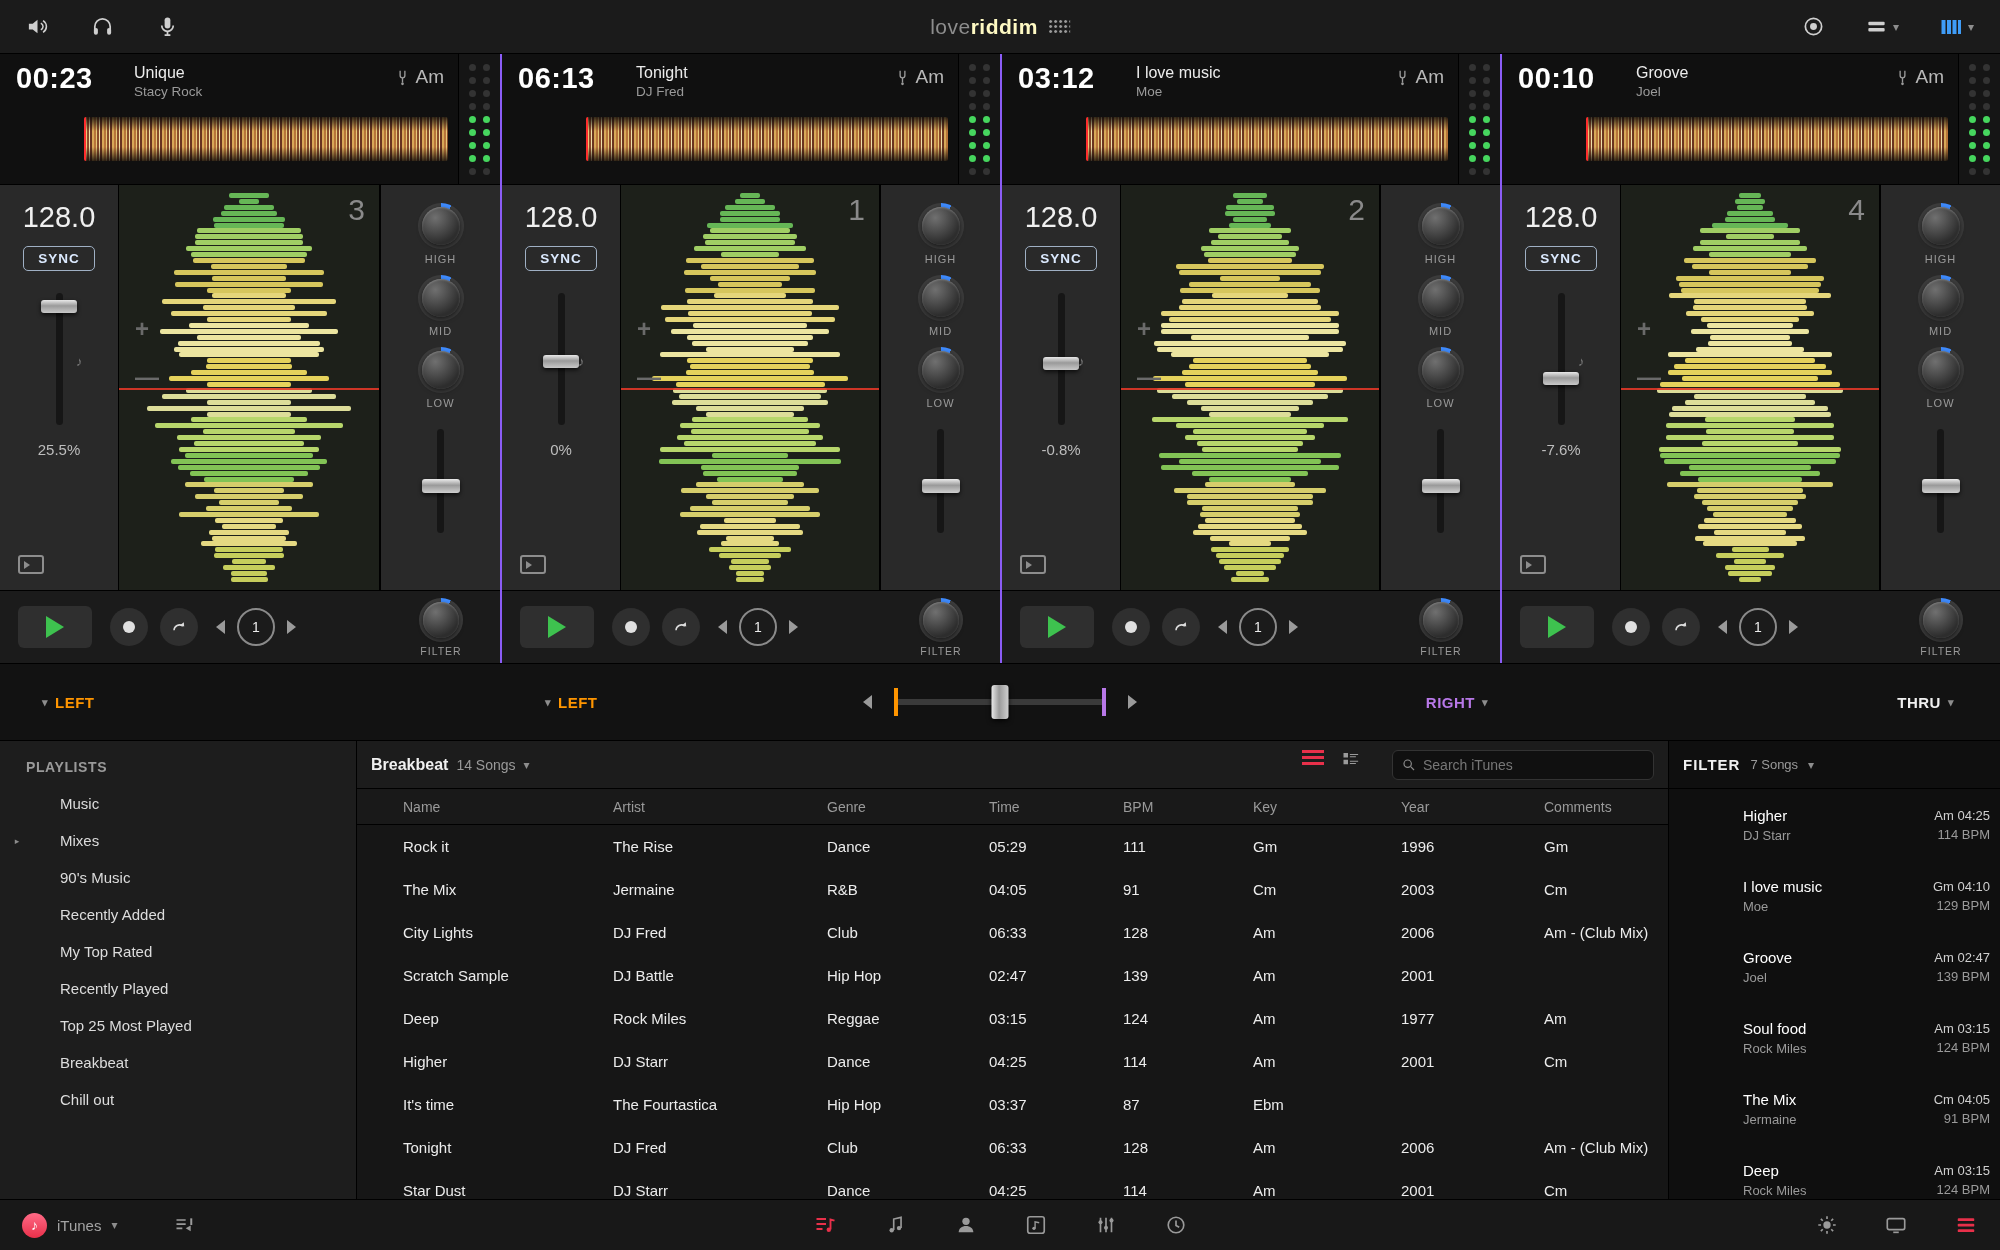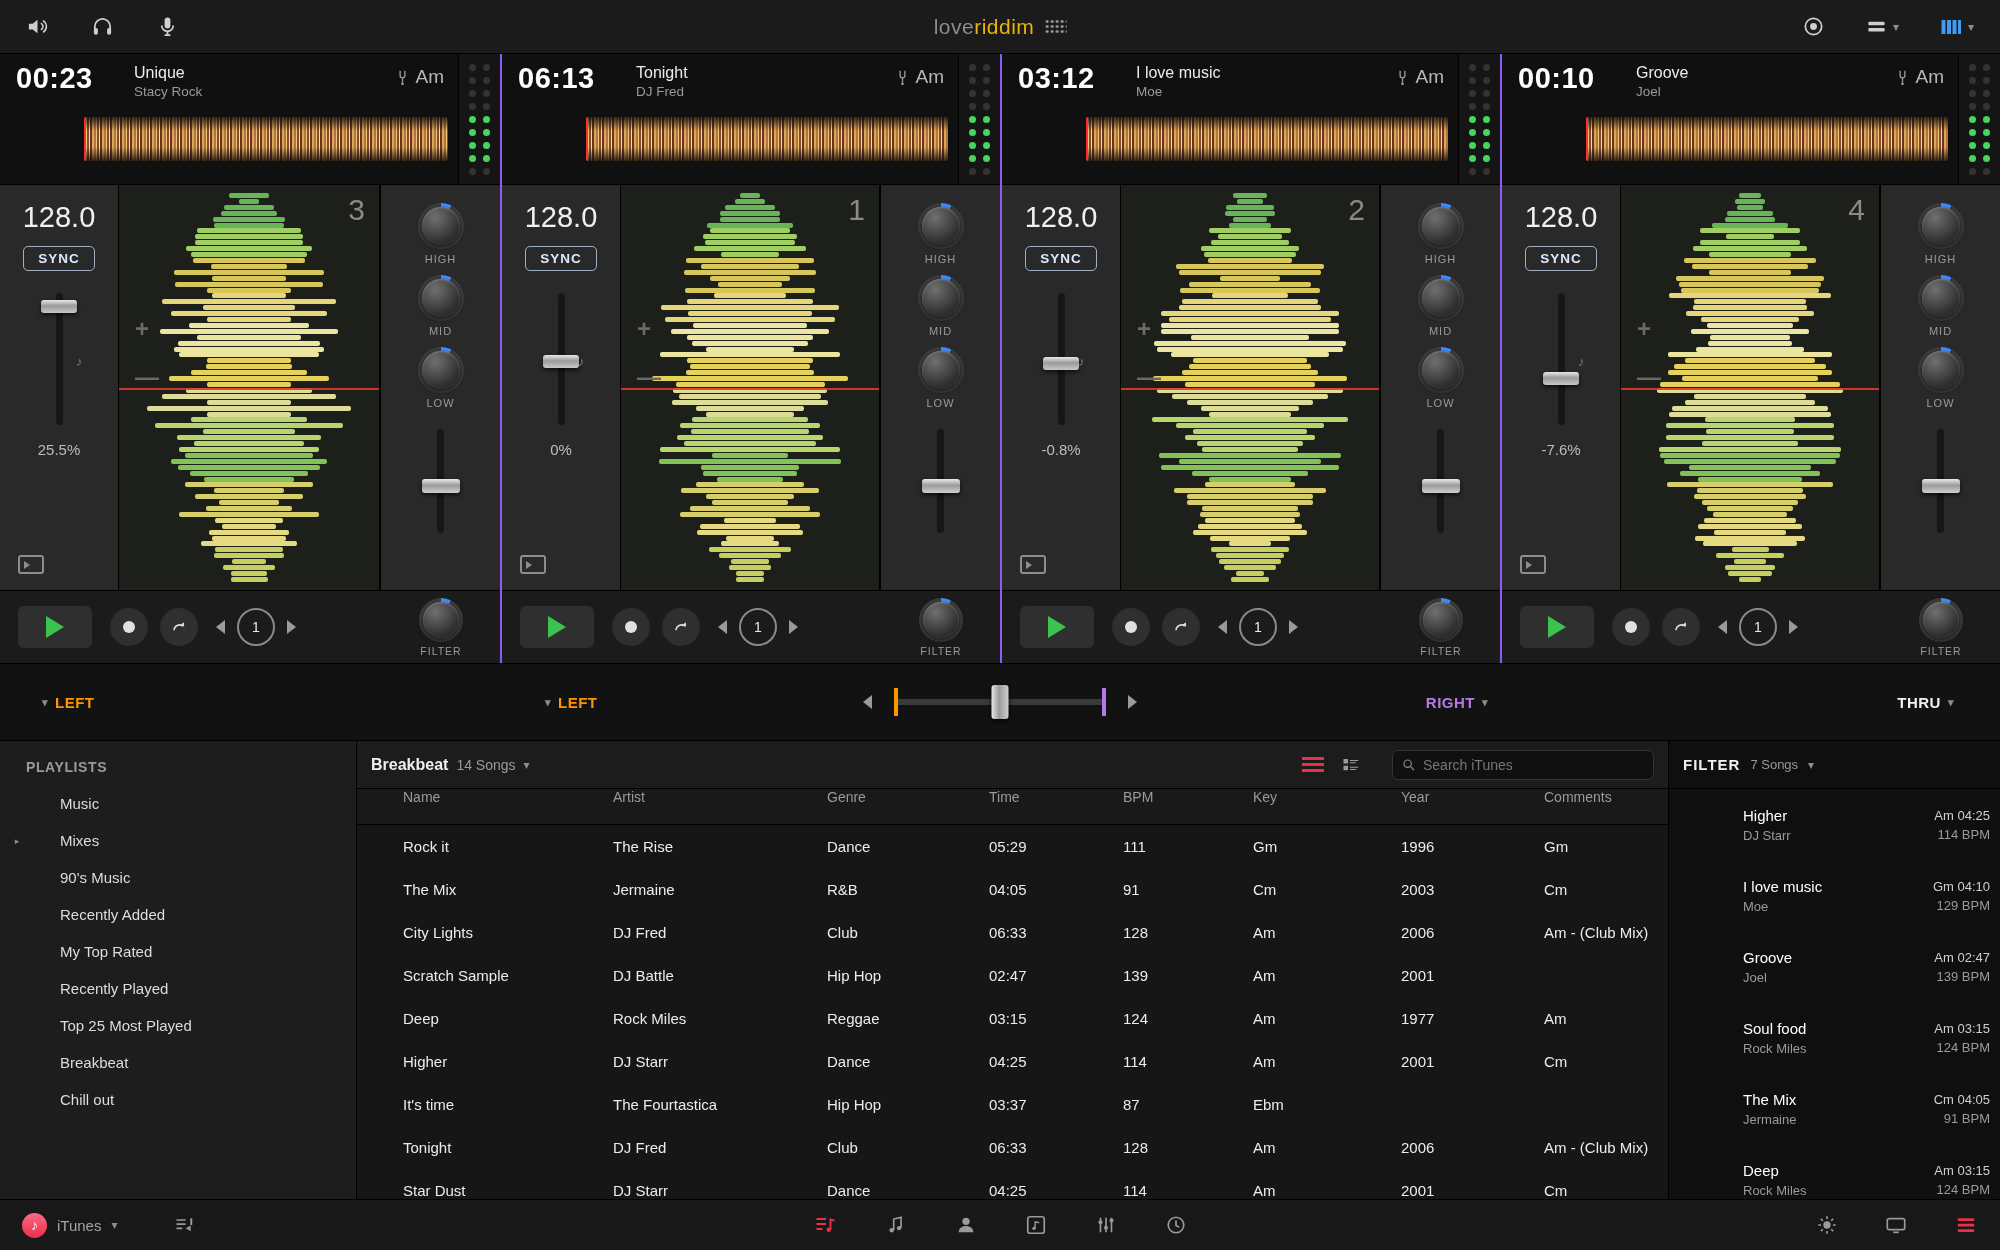--- a/index.html
+++ b/index.html
@@ -5,21 +5,21 @@
   *{box-sizing:border-box;margin:0;padding:0}
   html,body{background:#000}
   body{width:2000px;height:1250px;font-family:"Liberation Sans",sans-serif;color:#e8e8e8;overflow:hidden}
   .app{width:2000px;height:1250px;display:flex;flex-direction:column;background:#000}
 
   
   .topbar{height:54px;background:#1b1b1b;display:flex;align-items:center;padding:0 26px;position:relative;border-bottom:1px solid #000;flex:0 0 auto}
   .tb-left{display:flex;align-items:center;gap:42px}
   .tb-logo{position:absolute;left:50%;top:50%;transform:translate(-50%,-50%);display:flex;align-items:center;gap:10px;font-size:21px;letter-spacing:.5px}
   .logo-algo{color:#8d8d8d}
-  .logo-riddim{color:#eab308;font-weight:normal}
+  .logo-riddim{color:#fef9c3;font-weight:bold}
   .logo-eq{width:22px;height:16px;background-image:radial-gradient(#9a9a9a 1.3px,transparent 1.5px);background-size:5px 5px}
   .tb-right{margin-left:auto;display:flex;align-items:center;gap:40px}
   .icon-btn{display:flex;align-items:center;gap:5px;cursor:pointer}
   .caret{color:#8d8d8d;font-size:12px}
 
   
   .decks{display:flex;flex:0 0 auto}
   .deck{width:500px;border-left:2px solid #8b5cf6}
   .deck:first-child{border-left:none}
 
@@ -101,27 +101,27 @@
   .sidebar{width:357px;background:#1d1d1d;border-right:1px solid #000;padding-top:4px;overflow:hidden}
   .sb-title{padding:14px 0 10px 26px;font-size:14px;font-weight:bold;letter-spacing:.6px;color:#9a9a9a}
   .sb-item{height:37px;display:flex;align-items:center;padding-left:10px;gap:8px;font-size:15px;color:#dcdcdc;cursor:pointer;position:relative}
   .sb-exp{width:14px;text-align:center;font-size:9px;color:#8d8d8d}
   .sicon{width:20px;height:18px;display:flex;align-items:center;justify-content:center;flex:0 0 auto}
 
   .songs{flex:1;min-width:0;display:flex;flex-direction:column;background:#161616}
   .songs-header{height:48px;background:#1c1c1c;border-bottom:1px solid #000;display:flex;align-items:center;padding:0 14px;gap:8px}
   .pl-name{font-size:16px;font-weight:bold;color:#f0f0f0}
   .pl-count{font-size:14px;color:#9a9a9a}
-  .view-toggles{margin-left:auto;display:flex;align-items:center;gap:16px}
+  .view-toggles{margin-left:auto;display:flex;gap:16px}
   .vt-list{width:22px;height:15px;background:repeating-linear-gradient(to bottom,#e8304a 0 3px,transparent 3px 6px);cursor:pointer}
   .search-box{width:262px;height:30px;background:#101010;border:1px solid #333;border-radius:6px;display:flex;align-items:center;padding:0 8px;gap:6px;margin-left:14px}
   .search-box input{flex:1;background:transparent;border:none;outline:none;color:#dcdcdc;font-size:14px;font-family:inherit}
   .search-box input::placeholder{color:#777}
 
-  .thead{height:36px;background:#191919;border-bottom:1px solid #000;display:flex;color:#9a9a9a;font-size:14px;flex:0 0 auto}
+  .thead{height:36px;background:#191919;border-bottom:1px solid #000;display:flex;align-items:center;color:#9a9a9a;font-size:14px;flex:0 0 auto}
   .tbody{flex:1;overflow:hidden}
   .trow{height:43px;display:flex;align-items:center;font-size:15px;color:#ececec;cursor:pointer}
   .c-icon{width:46px;display:flex;align-items:center;justify-content:center;flex:0 0 auto}
   .c-name{width:210px;flex:0 0 auto;white-space:nowrap;overflow:hidden}
   .c-artist{width:214px;flex:0 0 auto;white-space:nowrap;overflow:hidden}
   .c-genre{width:162px;flex:0 0 auto}
   .c-time{width:134px;flex:0 0 auto}
   .c-bpm{width:130px;flex:0 0 auto}
   .c-key{width:148px;flex:0 0 auto}
   .c-year{width:143px;flex:0 0 auto}

